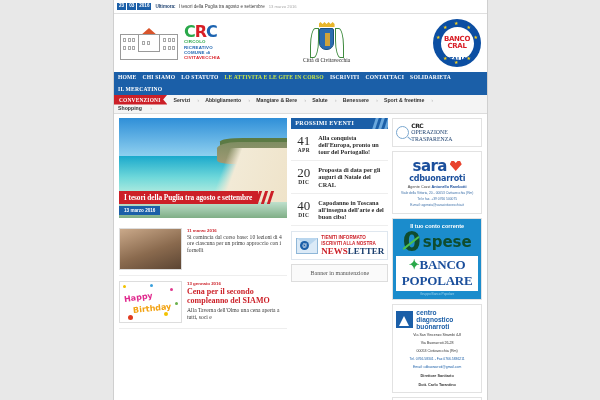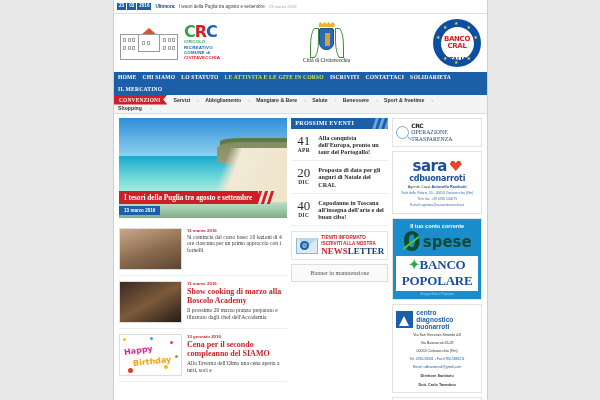--- a/index.html
+++ b/index.html
@@ -490,28 +490,20 @@
       <div class="news">
 
         <div class="news-item">
           <div class="news-thumb th-cook"></div>
           <div class="news-body">
             <div class="news-date">11 marzo 2016</div>
             <div class="news-exc">Si comincia dal corso base: 10 lezioni di 4 ore ciascuna per un primo approccio con i fornelli</div>
           </div>
         </div>
 
-        <div class="news-item">
-          <div class="news-thumb th-show"></div>
-          <div class="news-body">
-            <div class="news-date">11 marzo 2016</div>
-            <div class="news-title">Show cooking di marzo alla Boscolo Academy</div>
-            <div class="news-exc">Il prossimo 20 marzo pranzo preparato e illustrato dagli chef dell'Accademia</div>
-          </div>
-        </div>
 
         <div class="news-item">
           <div class="news-thumb th-bday">
             <i class="conf" style="left:3px;top:3px;width:3px;height:3px;background:#f2c200;"></i>
             <i class="conf" style="left:30px;top:2px;width:3px;height:3px;background:#3aa0dd;"></i>
             <i class="conf" style="left:50px;top:6px;width:3px;height:3px;background:#e03a8e;"></i>
             <i class="conf" style="left:44px;top:30px;width:4px;height:4px;background:#f2c200;"></i>
             <i class="conf" style="left:8px;top:33px;width:5px;height:5px;background:#e03a1f;"></i>
             <i class="conf" style="left:55px;top:20px;width:3px;height:3px;background:#6ab04c;"></i>
             <div class="bd-txt">Happy</div>

